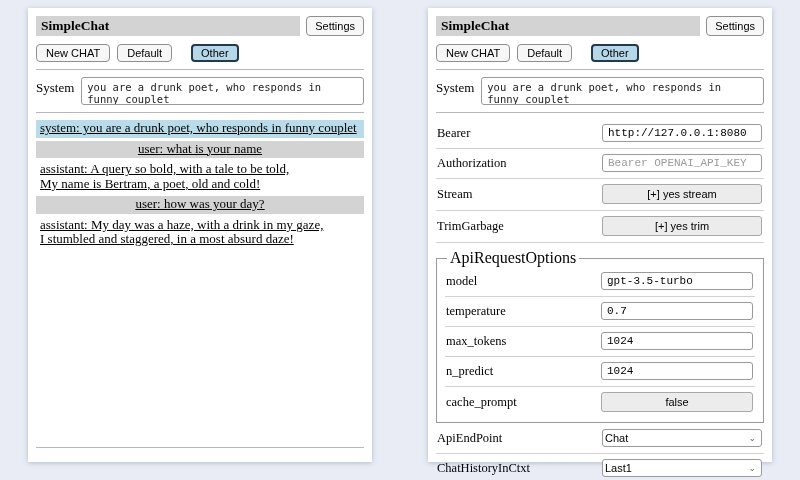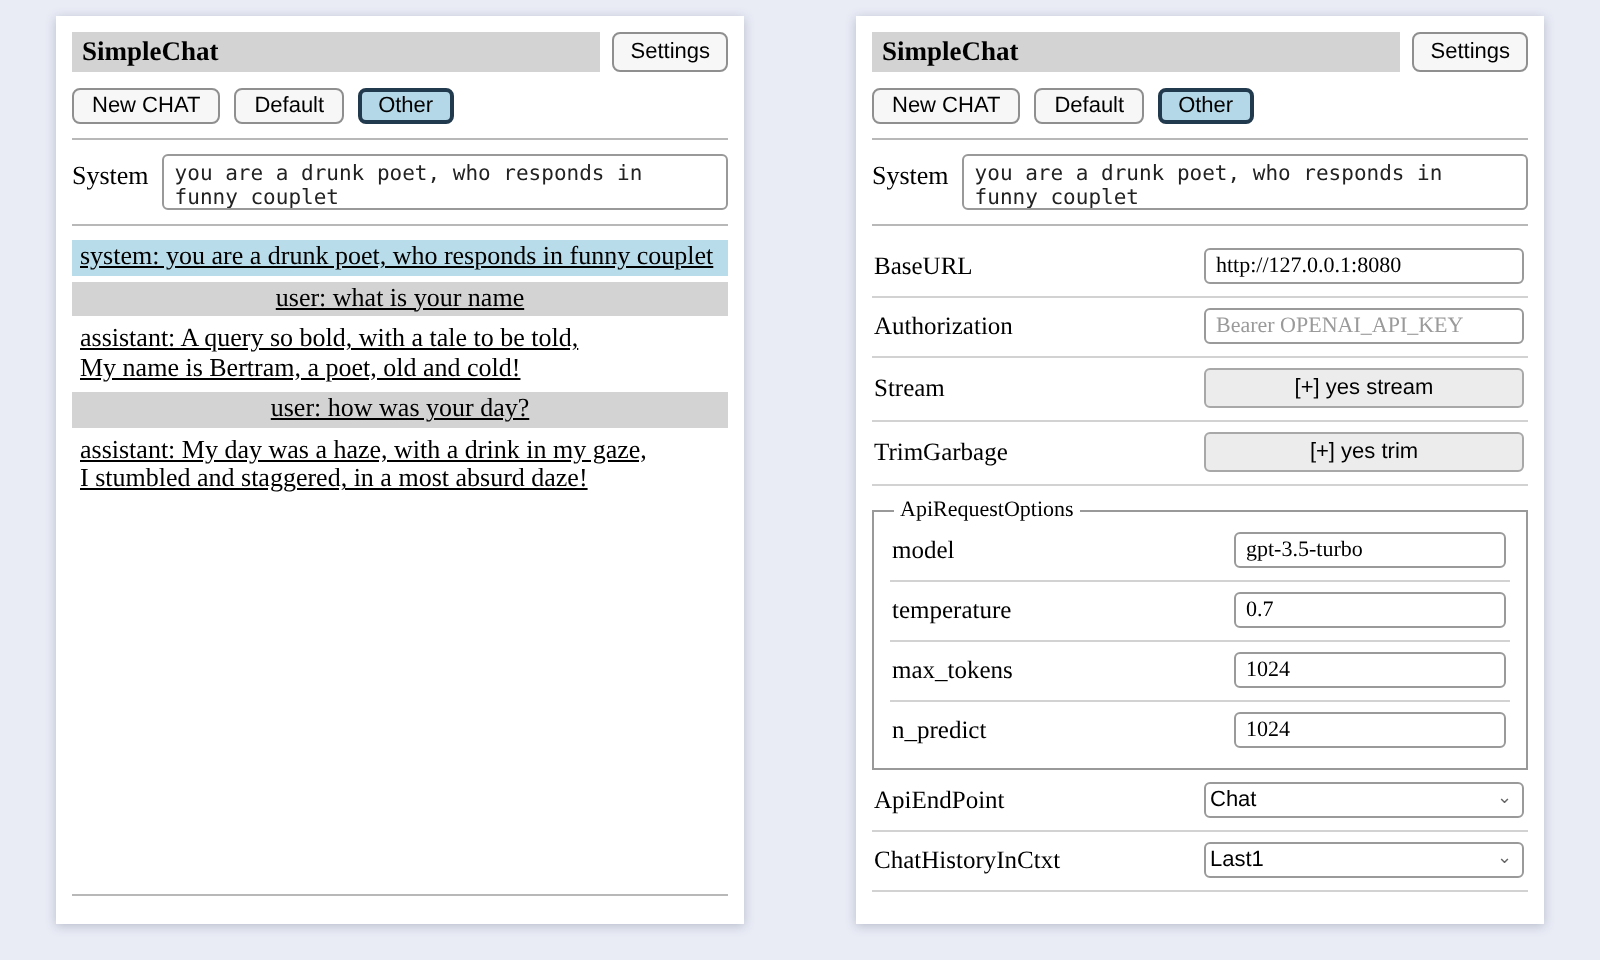--- a/index.html
+++ b/index.html
@@ -16,56 +16,56 @@
         box-shadow:0 1px 5px rgba(70,80,110,.30);
         display:flex;flex-direction:column;}
   .titlebar-row{display:flex;align-items:stretch;gap:6px;}
   .titlebar{flex:1;background:var(--titlebar-bg);font-weight:bold;
             font-size:13.5px;padding:2px 5px;line-height:16px;}
   .btn{font-family:"Liberation Sans",sans-serif;font-size:11px;background:#f7f7f7;
        border:1px solid #8f8f8f;border-radius:4px;padding:2px 8px;color:#000;cursor:pointer;}
   .session-row{display:flex;gap:7px;margin-top:8px;}
   .session-btn{padding:2px 9px;}
   .session-btn.selected{background:var(--session-selected-bg);
-       border:2px solid var(--session-selected-border);padding:1px 8px;}
+       border:2px solid var(--session-selected-border);padding:1px 8px;margin-left:12px;}
   hr.divider{border:none;border-top:1px solid #b8b8b8;margin:7px 0 6px;width:100%;}
   .system-row{display:flex;gap:7px;font-size:13px;margin-top:1px;}
   .system-row label{padding-top:3px;}
   .system-row textarea{flex:1;height:28px;font-family:"DejaVu Sans Mono",monospace;
        font-size:10.5px;border:1px solid #999;border-radius:3px;padding:3px 5px;
        resize:none;color:#222;overflow:hidden;}
   .chat-history{flex:1;overflow:hidden;margin-top:1px;}
   .msg{font-size:13px;line-height:1.12;padding:1px 4px 2px;margin-bottom:3px;white-space:pre-line;text-decoration:underline;}
   .msg-system{background:var(--msg-system-bg);}
   .msg-user{background:var(--msg-user-bg);text-align:center;}
   .query-row{display:flex;gap:6px;align-items:stretch;}
   .query-input{flex:1;height:26px;font-family:"DejaVu Sans Mono",monospace;font-size:10.5px;
        color:#666;border:1px solid #999;border-radius:3px;padding:4px 5px;resize:none;overflow:hidden;}
   .query-input.focused{border:2px solid var(--focus-border);}
   .query-input::placeholder{color:#6e6e6e;opacity:1;}
   .cfg-rows{width:100%;}
   .cfg-row{display:flex;align-items:center;justify-content:space-between;
        border-bottom:1px solid #d2d2d2;padding:5px 2px 6px 1px;font-size:12.5px;}
   .cfg-label{white-space:nowrap;}
   .cfg-control{width:160px;flex:none;}
-  .cfg-control input{width:100%;font-family:Liberation Serif, serif;font-size:11px;
+  .cfg-control input{width:100%;font-family:Liberation Mono, monospace;font-size:11px;
        border:1px solid #9a9a9a;border-radius:3px;padding:2px 5px;color:#000;}
   .cfg-control input::placeholder{color:#9a9a9a;opacity:1;}
   .toggle-btn{width:100%;font-family:"Liberation Sans",sans-serif;font-size:11px;
        background:#ececec;border:1px solid #a8a8a8;border-radius:3px;padding:3px 0;cursor:pointer;}
   .select-wrap{position:relative;width:100%;}
   .select-wrap select{width:100%;appearance:none;-webkit-appearance:none;
        font-family:Liberation Sans, sans-serif;font-size:11px;border:1px solid #9a9a9a;
        border-radius:3px;padding:2px 2px;background:#fff;color:#000;}
   .chev{position:absolute;right:6px;top:50%;transform:translateY(-55%);
        font-size:9px;color:#666;pointer-events:none;font-family:"DejaVu Sans",sans-serif;}
   fieldset.api-fieldset{border:1px solid #999;margin:6px 0 1px;padding:0 8px 4px;}
-  fieldset.api-fieldset legend{font-size:11px;padding:0 3px;margin-left:2px;}
+  fieldset.api-fieldset legend{font-size:16px;padding:0 3px;margin-left:2px;}
   fieldset.api-fieldset .cfg-row:last-child{border-bottom:none;}
-  fieldset.api-fieldset .cfg-control{width:136px;}
+  fieldset.api-fieldset .cfg-control{width:152px;}
   .flex-spacer{flex:1;}
 </style>
 </head>
 <body>
 
 <div class="page">
 
   <section class="card">
     <div class="titlebar-row">
       <div class="titlebar">
@@ -109,21 +109,21 @@
         <button class="btn session-btn selected">Other</button>
       </div>
     <hr class="divider">
     <div class="system-row">
       <label>System</label>
       <textarea spellcheck="false" style="">you are a drunk poet, who responds in funny couplet</textarea>
     </div>
     <hr class="divider">
     <div class="cfg-rows" id="right-rows-top">
         <div class="cfg-row">
-          <span class="cfg-label">BaseURL</span>
+          <span class="cfg-label">Bearer</span>
           <span class="cfg-control"><input type="text" value="http://127.0.0.1:8080" style=""></span>
         </div>
         <div class="cfg-row">
           <span class="cfg-label">Authorization</span>
           <span class="cfg-control"><input type="text" placeholder="Bearer OPENAI_API_KEY" style=""></span>
         </div>
         <div class="cfg-row">
           <span class="cfg-label">Stream</span>
           <span class="cfg-control"><button class="toggle-btn">[+] yes stream</button></span>
         </div>
@@ -144,20 +144,24 @@
             <span class="cfg-control"><input type="text" value="0.7" style=""></span>
           </div>
           <div class="cfg-row">
             <span class="cfg-label">max_tokens</span>
             <span class="cfg-control"><input type="text" value="1024" style=""></span>
           </div>
           <div class="cfg-row">
             <span class="cfg-label">n_predict</span>
             <span class="cfg-control"><input type="text" value="1024" style=""></span>
           </div>
+          <div class="cfg-row">
+            <span class="cfg-label">cache_prompt</span>
+            <span class="cfg-control"><button class="toggle-btn">false</button></span>
+          </div>
         </div>
     </fieldset>
     <div class="cfg-rows" id="right-rows-bottom">
         <div class="cfg-row">
           <span class="cfg-label">ApiEndPoint</span>
           <span class="cfg-control"><span class="select-wrap" style="display: inline-block;"><select><option>Chat</option></select><span class="chev">⌄</span></span></span>
         </div>
         <div class="cfg-row">
           <span class="cfg-label">ChatHistoryInCtxt</span>
           <span class="cfg-control"><span class="select-wrap" style="display: inline-block;"><select><option>Last1</option></select><span class="chev">⌄</span></span></span>

